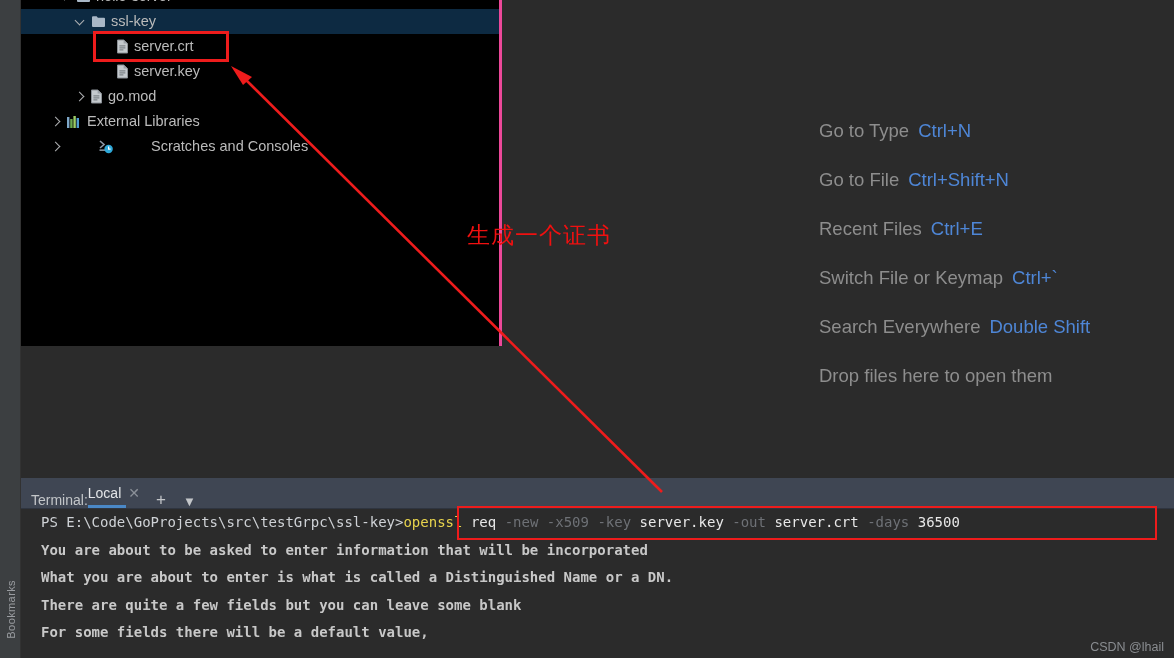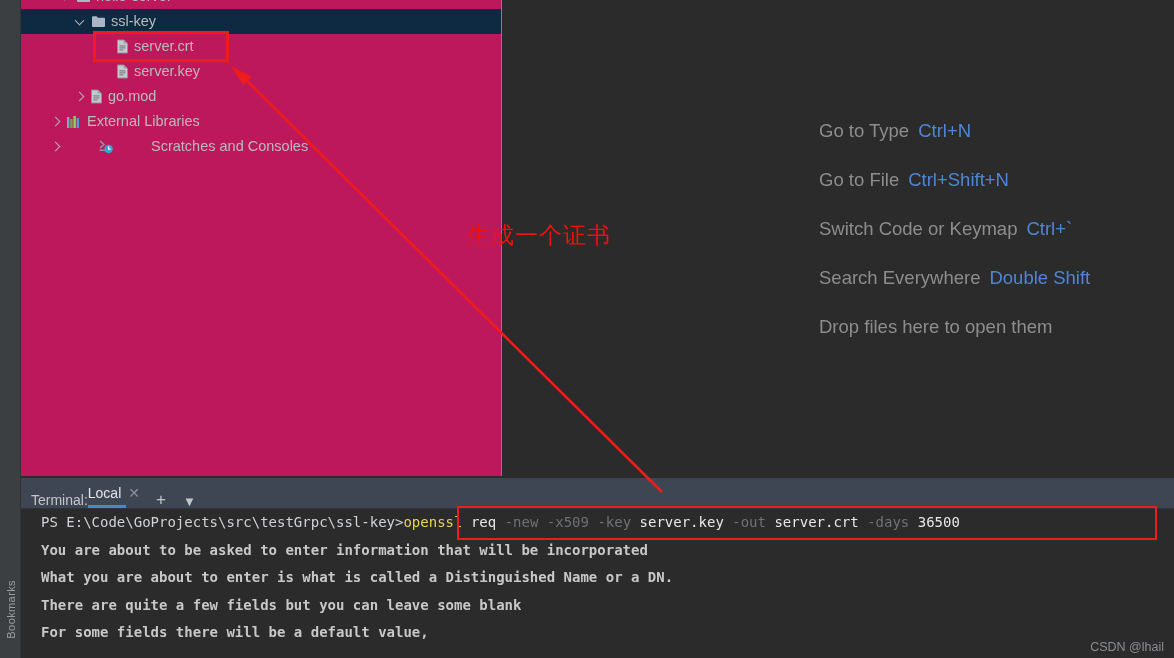--- a/index.html
+++ b/index.html
@@ -26,22 +26,22 @@
     color: #9a9da1; font-size: 11px;
     display: flex; align-items: center; justify-content: center;
   }
   .bookmarks-label span {
     writing-mode: vertical-rl; transform: rotate(180deg);
     white-space: nowrap; letter-spacing: .4px;
   }
 
   
   .tree-panel {
-    position: absolute; left: 21px; top: 0; width: 481px; height: 476px;
-    background: #be185d; border-right: 1px solid #ec4899;
+    position: absolute; left: 21px; top: 0; width: 481px; height: 346px;
+    background: #000000; border-right: 3px solid #ec4899;
     overflow: hidden;
   }
   .tree-row {
     position: relative; height: 25px; display: flex; align-items: center;
     color: #bbbbbb; font-size: 14.5px; white-space: nowrap;
   }
   .tree-row.selected { background: #0d2a42; }
   .tree-row .chev {
     width: 14px; height: 14px; flex: 0 0 14px;
     display: inline-block; position: relative; margin-right: 3px;
@@ -238,23 +238,27 @@
       <div class="hint-row">
         <span>Go to Type</span>
         <span class="hint-key">Ctrl+N</span>
       </div>
 
       <div class="hint-row">
         <span>Go to File</span>
         <span class="hint-key">Ctrl+Shift+N</span>
       </div>
 
-
-      <div class="hint-row">
-        <span>Switch Code or Keymap</span>
+      <div class="hint-row">
+        <span>Recent Files</span>
+        <span class="hint-key">Ctrl+E</span>
+      </div>
+
+      <div class="hint-row">
+        <span>Switch File or Keymap</span>
         <span class="hint-key">Ctrl+`</span>
       </div>
 
       <div class="hint-row">
         <span>Search Everywhere</span>
         <span class="hint-key">Double Shift</span>
       </div>
 
       <div class="hint-row">
         <span>Drop files here to open them</span>

